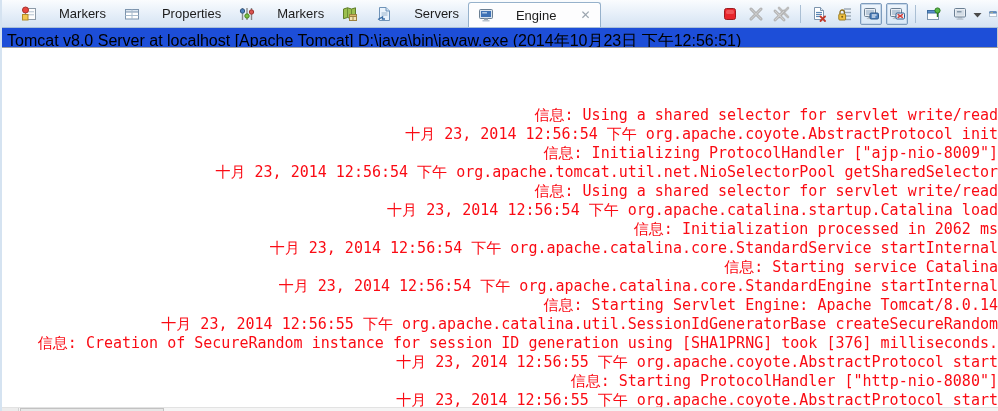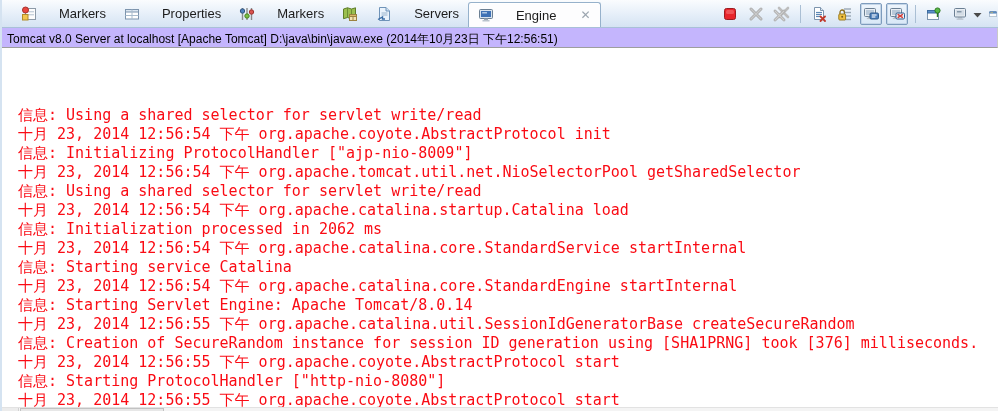--- a/index.html
+++ b/index.html
@@ -49,33 +49,34 @@
   .tbtn.pressed {
     border:1px solid #7e9cbd;
     background:linear-gradient(#eef5fc,#d9e8f7);
     box-shadow:0 0 0 1px #c4d6e8 inset;
   }
   .tsep { width:1px; height:18px; background:#aabfd4; margin:0 3px; }
   .ddarrow { margin-left:-2px; margin-right:2px; }
   .cropped { width:10px; overflow:hidden; }
   
   .conheader {
-    height:20px; background:#c4b5fd;
+    height:20px; background:#1d4ed8;
     border-bottom:1px solid #9e9e9e; border-right:1px solid #c9c9c9;
-    font-size:12px; color:#000;
+    font-size:16px; color:#000;
     padding:3px 0 0 5px; white-space:nowrap; overflow:hidden;
   }
   
   .console {
     position:relative; height:362px; background:#fff; overflow:hidden;
-    padding:1px 0 0 16px;
+    padding:1px 0 0 7px;
     font-family:"DejaVu Sans Mono", monospace;
     font-size:15px; line-height:19px;
     color:#fa0b14;
     white-space:pre;
+    text-align:right;
   }
   .cline { height:19px; }
   
   .hscroll {
     position:absolute; left:0; right:0; bottom:0; height:4px;
     background:#f4f4f4; border-top:1px solid #e2e2e2;
   }
   .hscroll .corner { position:absolute; left:0; top:0; width:17px; height:4px; background:#ececec; border-right:1px solid #d2d2d2; }
   .hscroll .thumb  { position:absolute; left:18px; top:0; width:144px; height:4px; background:#e7e7e7; border:1px solid #c2c2c2; border-bottom:none; }
 </style>

